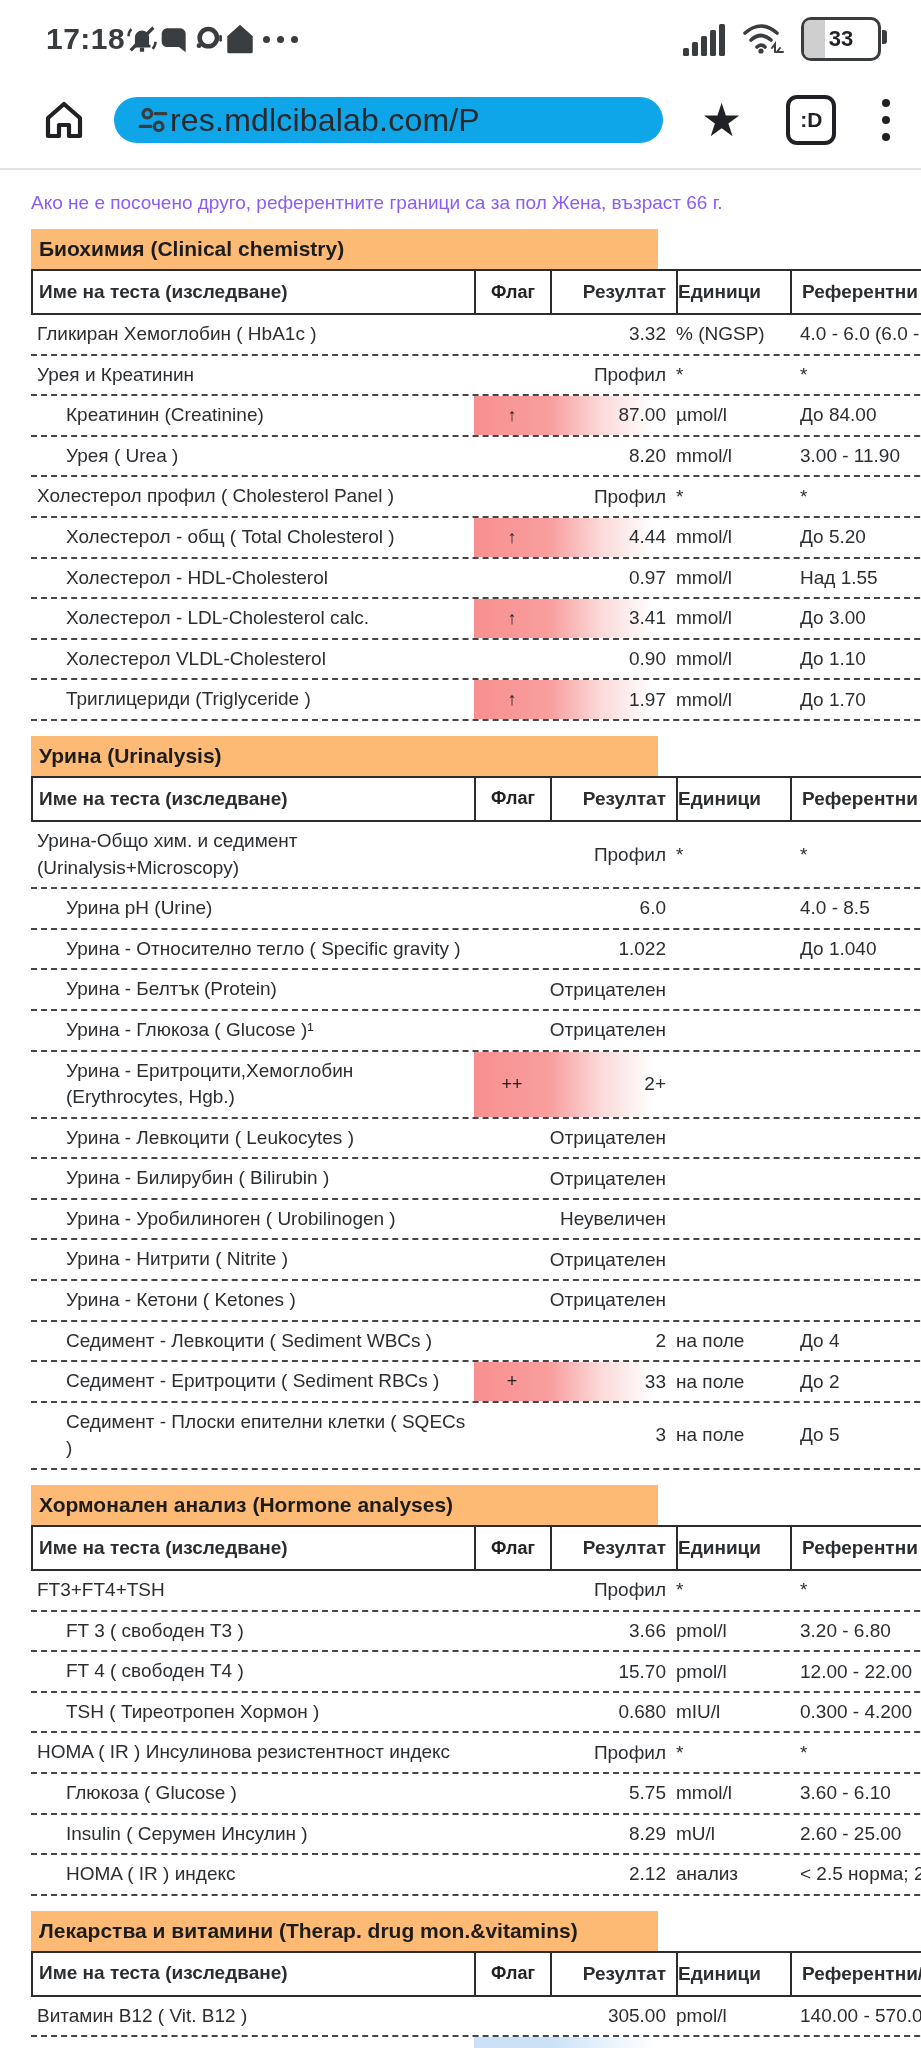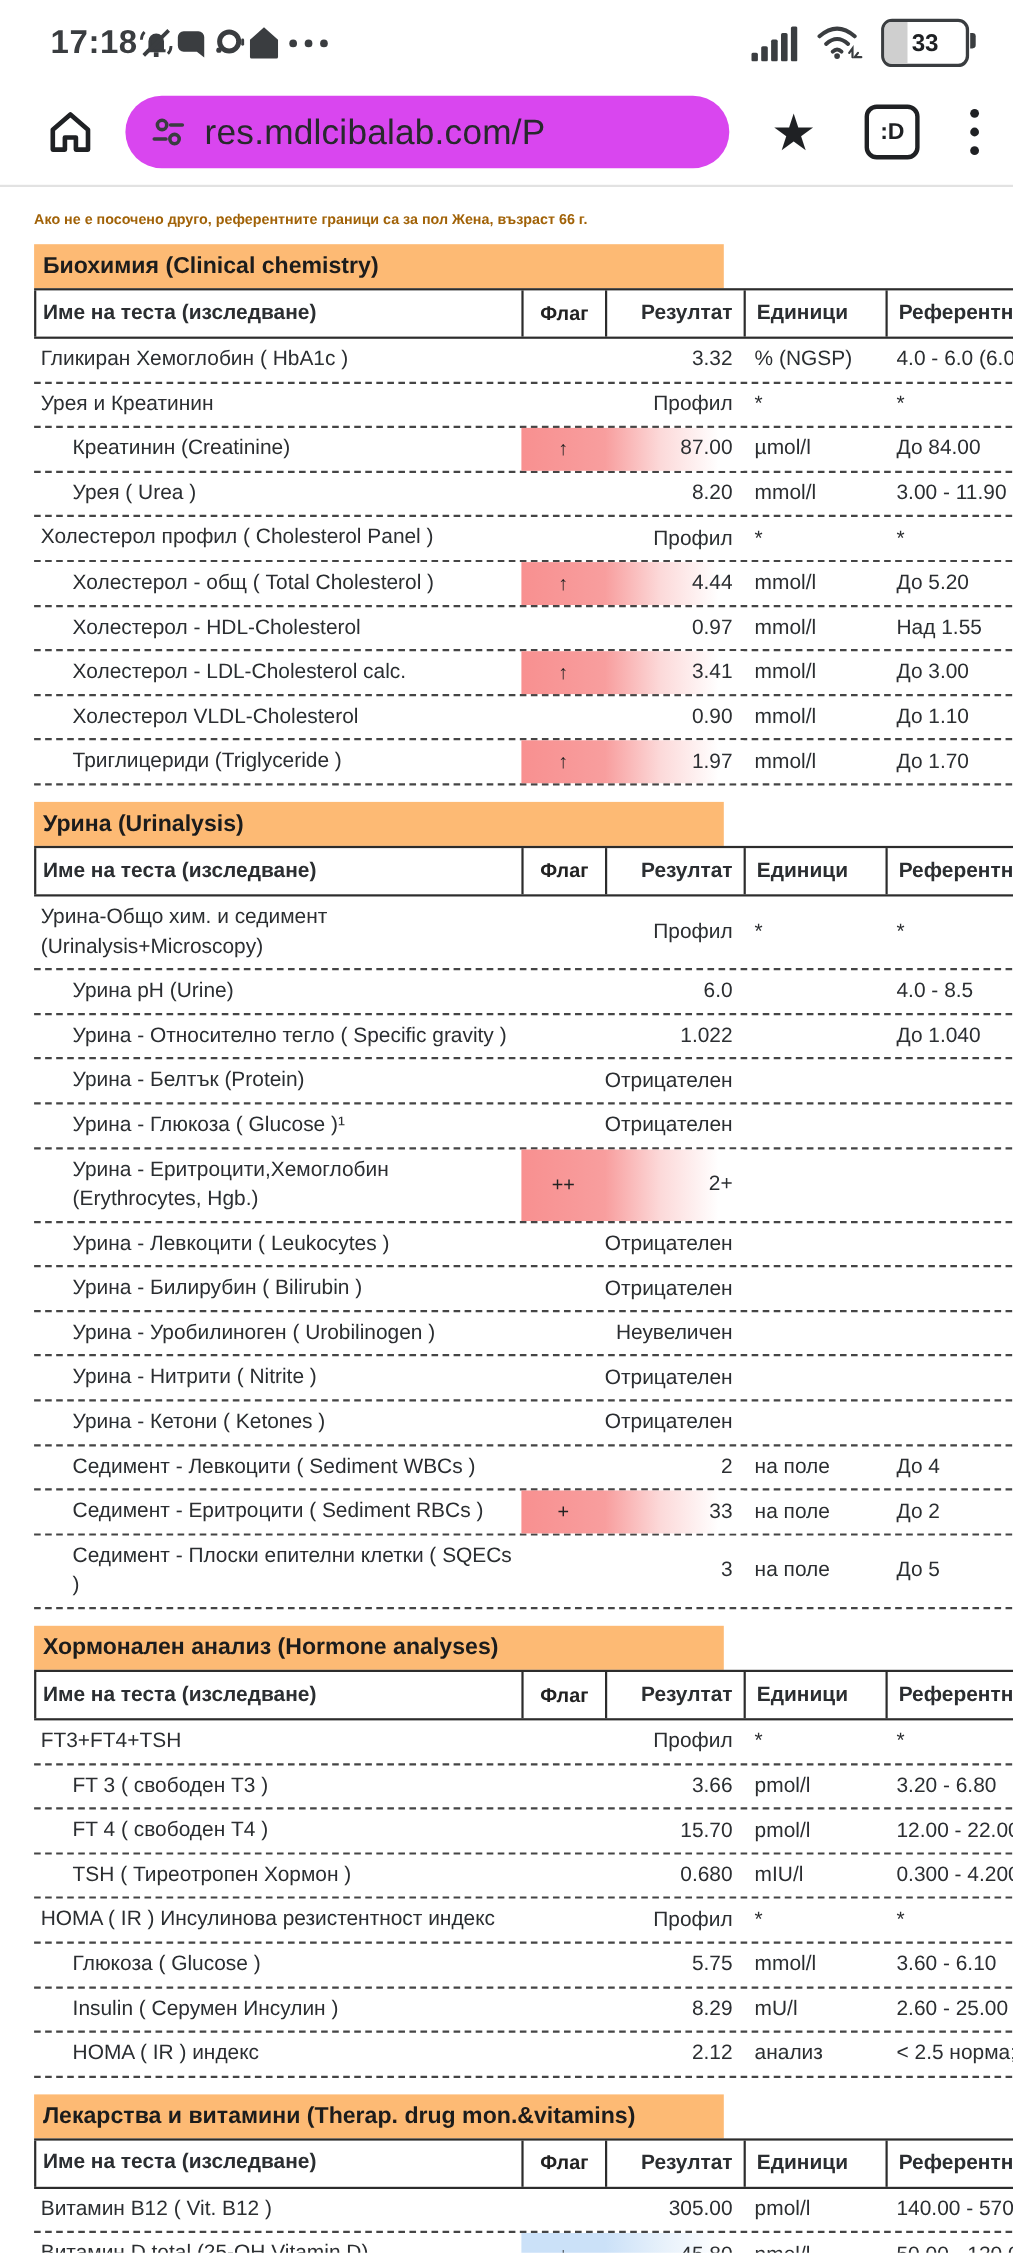--- a/index.html
+++ b/index.html
@@ -10,41 +10,41 @@
   .sb-right{display:flex;align-items:center;gap:16px;}
   .sb-time{font-size:30px;font-weight:600;letter-spacing:.5px;}
   .sb-ellipsis{display:flex;gap:7px;margin-left:6px;}
   .sb-ellipsis i{width:7px;height:7px;border-radius:50%;background:#3a3d40;}
   .battery{position:relative;width:74px;height:38px;border:3px solid #3a3d40;border-radius:10px;
     display:flex;align-items:center;justify-content:center;font-size:22px;font-weight:600;color:#1f2124;}
   .battery .fill{position:absolute;left:0;top:0;bottom:0;width:28%;background:#cfcfcf;border-radius:6px 0 0 6px;z-index:0;}
   .battery span{position:relative;z-index:1;}
   .battery .nub{position:absolute;right:-9px;top:10px;width:5px;height:14px;background:#3a3d40;border-radius:0 3px 3px 0;}
   .toolbar{height:96px;display:flex;align-items:center;padding:0 26px 0 40px;}
-  .omnibox{flex:0 0 505px;height:66px;margin-left:26px;border-radius:34px;background:#d946ef;
-    display:flex;align-items:center;padding:0 22px;gap:16px;overflow:hidden;}
+  .omnibox{flex:0 0 505px;height:46px;margin-left:26px;border-radius:34px;background:#0ea5e9;
+    display:flex;align-items:center;padding:0 22px;overflow:hidden;}
   .url{font-size:32px;color:#27292c;white-space:nowrap;letter-spacing:.2px;}
   .tb-star{font-size:46px;color:#1f2124;margin-left:38px;line-height:1;}
   .tabswitch{margin-left:44px;width:42px;height:42px;border:4px solid #1f2124;border-radius:11px;
     display:flex;align-items:center;justify-content:center;font-size:21px;font-weight:700;color:#1f2124;}
   .kebab{margin-left:46px;display:flex;flex-direction:column;gap:9px;}
   .kebab i{width:8px;height:8px;border-radius:50%;background:#1f2124;}
   .pagediv{height:2px;background:#e2e2e2;}
-  .note{margin:22px 31px 0 31px;font-size:13px;font-weight:700;color:#a16207;}
+  .note{margin:22px 31px 0 31px;font-size:19px;font-weight:400;color:#8b5cf6;}
   .report{width:1130px;margin-left:31px;}
   .band{width:627px;background:#fdba74;height:40px;display:flex;align-items:center;
     padding-left:8px;font-size:21px;font-weight:700;color:#1c1c1c;margin-top:15px;box-sizing:border-box;}
   .thead{display:flex;border-top:2px solid #2c2c2c;border-bottom:2px solid #2c2c2c;font-weight:700;}
   .thead .cell{border-left:2px solid #2c2c2c;min-height:42px;}
   .t-row{display:flex;border-bottom:2px dashed #454545;min-height:38px;}
   .cell{display:flex;align-items:center;font-size:19px;box-sizing:border-box;}
   .c-name{width:443px;padding:6px 8px 6px 6px;line-height:1.4;}
   .c-flag{width:76px;justify-content:center;font-size:18px;color:#222;}
   .c-res{width:126px;justify-content:flex-end;text-align:right;padding-right:10px;}
-  .c-units{width:129px;padding-left:10px;}
+  .c-units{width:114px;}
   .c-ref{width:340px;padding-left:10px;white-space:nowrap;}
   .ind{padding-left:35px;}
   .flag-high{background:linear-gradient(to right,#f89090,#f89e9e);}
   .res-high{background:linear-gradient(to right,#f89e9e 0%,#fcd9d9 40%,#ffffff 82%);}
   .flag-low{background:#cbe1f8;}
   .res-low{background:linear-gradient(to right,#cbe1f8 0%,#e9f2fb 45%,#ffffff 85%);}
   svg{display:block;}
 </style>
 </head>
 <body>

